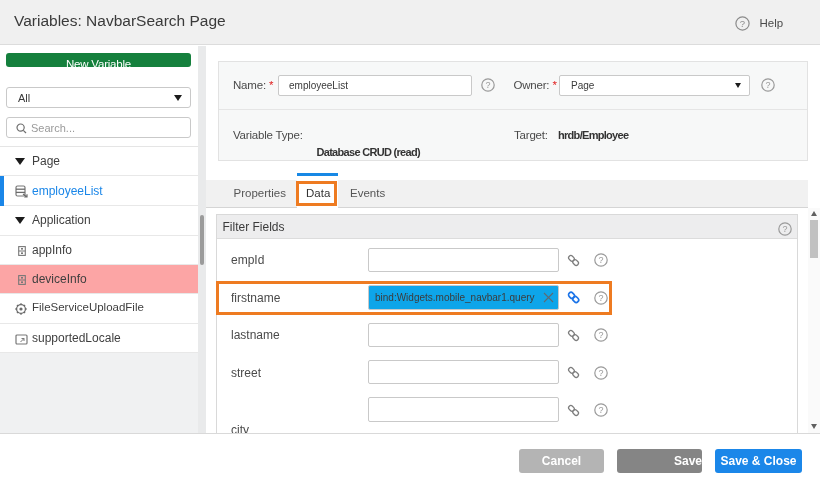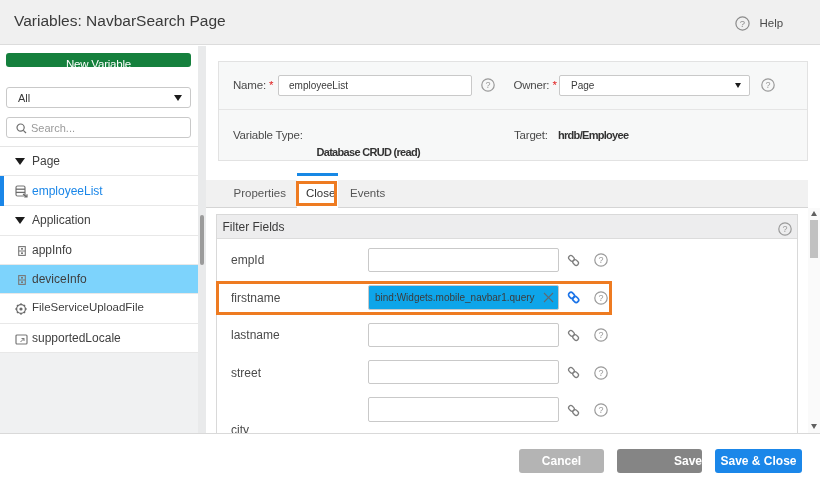--- a/index.html
+++ b/index.html
@@ -63,21 +63,21 @@
 <div class="abs" style="left:0;top:235.5px;width:198px;height:29px;border-bottom:1px solid #e8e8e8;background:#fff;text-align:center;">
   <svg style="position:absolute;left:17.5px;top:10px;" width="8" height="10" viewBox="0 0 8 10">
     <rect x="0.7" y="0.6" width="6.6" height="8.8" fill="none" stroke="#787878" stroke-width="1.1"></rect>
     <line x1="0.7" y1="5" x2="7.3" y2="5" stroke="#787878" stroke-width="1"></line>
     <rect x="3" y="2" width="2" height="1.6" fill="#787878"></rect>
     <rect x="3" y="6.4" width="2" height="1.6" fill="#787878"></rect>
   </svg>
   <span style="position:absolute;left:32px;top:7px;font-size:12px;color:#3f3f3f;">appInfo</span>
 </div>
 
-<div class="abs" style="left:0;top:264.5px;width:198px;height:29.5px;border-bottom:1px solid #e8e8e8;background:#7dd3fc;">
+<div class="abs" style="left:0;top:264.5px;width:198px;height:29.5px;border-bottom:1px solid #e8e8e8;background:#fca5a5;">
   <svg style="position:absolute;left:17.5px;top:10px;" width="8" height="10" viewBox="0 0 8 10">
     <rect x="0.7" y="0.6" width="6.6" height="8.8" fill="none" stroke="#787878" stroke-width="1.1"></rect>
     <line x1="0.7" y1="5" x2="7.3" y2="5" stroke="#787878" stroke-width="1"></line>
     <rect x="3" y="2" width="2" height="1.6" fill="#787878"></rect>
     <rect x="3" y="6.4" width="2" height="1.6" fill="#787878"></rect>
   </svg>
   <span style="position:absolute;left:32px;top:7px;font-size:12px;color:#3f3f3f;">deviceInfo</span>
 </div>
 
 <div class="abs" style="left:0;top:294px;width:198px;height:29.5px;border-bottom:1px solid #e8e8e8;background:#fff;">
@@ -126,21 +126,21 @@
 </svg>
 <div class="abs" style="left:219px;top:109px;width:588px;height:0;border-top:1px solid #e5e5e5;"></div>
 <div class="abs" style="left:233px;top:129px;font-size:11.5px;letter-spacing:-0.2px;color:#4a4a4a;">Variable Type:</div>
 <div class="abs" style="left:316.5px;top:128.5px;font-size:11px;font-weight:bold;color:#333;letter-spacing:-0.7px;margin-top:17px;">Database CRUD (read)</div>
 <div class="abs" style="left:514px;top:129px;font-size:11.5px;letter-spacing:-0.2px;color:#4a4a4a;">Target:</div>
 <div class="abs" style="left:558px;top:128.5px;font-size:11px;font-weight:bold;color:#333;letter-spacing:-0.7px;text-align:center;">hrdb/Employee</div>
 
 <div class="abs" style="left:206px;top:179.5px;width:602px;height:28px;background:#f1f1f1;border-bottom:1px solid #d5d5d5;"></div>
 <div class="abs" style="left:297px;top:172.5px;width:41px;height:35px;background:#ffffff;border-top:3.5px solid #1788e5;"></div>
 <div class="abs" style="left:233.5px;top:187px;font-size:11.5px;color:#555;">Properties</div>
-<div class="abs" style="left:306px;top:187px;font-size:11.5px;color:#333;">Close</div>
+<div class="abs" style="left:306px;top:187px;font-size:11.5px;color:#333;">Data</div>
 <div class="abs" style="left:350px;top:187px;font-size:11.5px;color:#555;">Events</div>
 
 <div class="abs" style="left:295.5px;top:181px;width:41px;height:25px;border:3px solid #ee7b21;"></div>
 
 <div class="abs" style="left:215.5px;top:213.5px;width:582px;height:219.5px;background:#fff;border:1px solid #d9d9d9;border-bottom:none;"></div>
 <div class="abs" style="left:216.5px;top:214.5px;width:580px;height:24px;background:#ededee;border-bottom:1px solid #dcdcdc;"></div>
 <div class="abs" style="left:222.5px;top:219.5px;font-size:12px;color:#3a3a3a;">Filter Fields</div>
 <svg class="abs" style="left:777.5px;top:221.5px;" width="14" height="14" viewBox="0 0 14 14">
   <circle cx="7" cy="7" r="6.2" fill="none" stroke="#9a9a9a" stroke-width="1.2"></circle>
   <text x="7" y="10.4" font-size="9" font-family="Liberation Sans" fill="#9a9a9a" text-anchor="middle">?</text>

